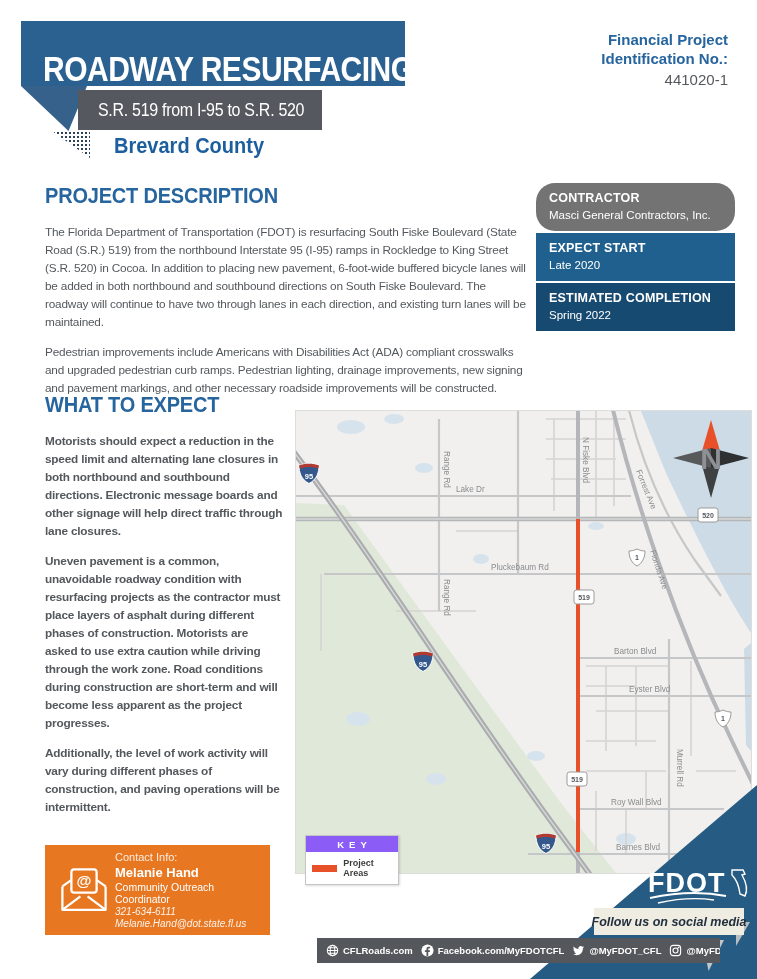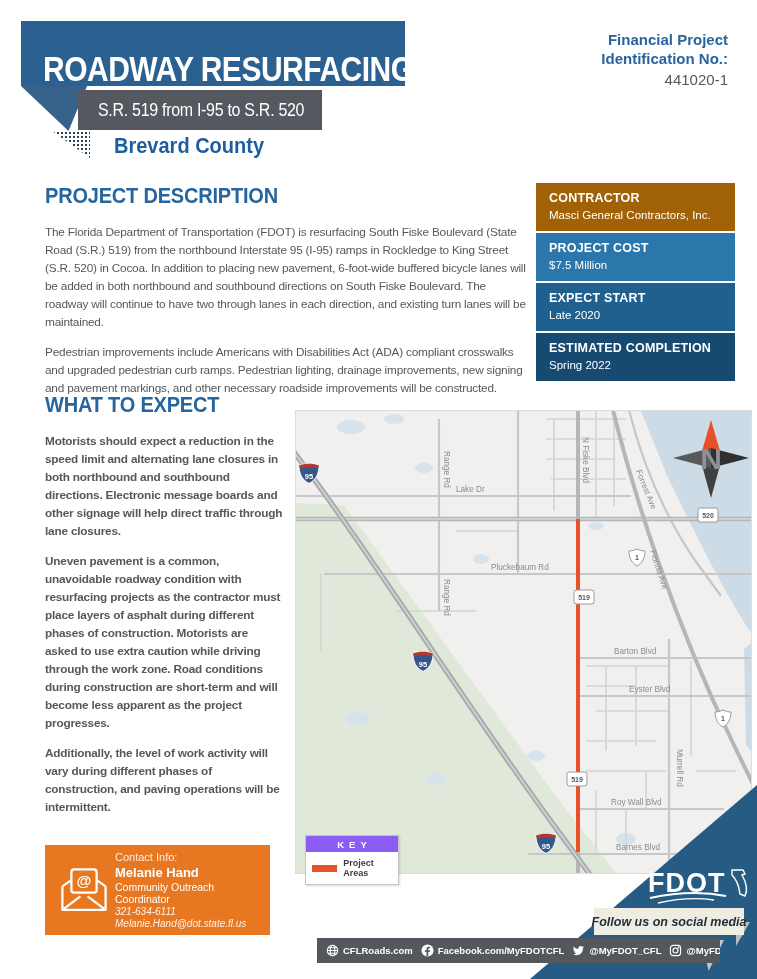--- a/index.html
+++ b/index.html
@@ -28,21 +28,21 @@
   .desc-heading{left:45px;top:183px;}
   .desc-body{left:45px;top:211px;width:485px;}
   .wte-heading{left:45px;top:392px;}
   .wte-body{left:45px;top:420px;width:238px;font-weight:bold;}
 
   
   .sidebar{left:536px;top:183px;width:199px;display:flex;flex-direction:column;gap:2px;}
   .info-box{padding:8px 13px 7px;color:#fff;box-sizing:border-box;min-height:48px;}
   .info-box .label{font-size:12.5px;font-weight:bold;letter-spacing:0.2px;}
   .info-box .value{font-size:11.5px;margin-top:4px;}
-  .ib-0{background:#a16207;}
+  .ib-0{background:#737373;border-radius:19px;}
   .ib-1{background:#2b77ac;}
   .ib-2{background:#1f608f;}
   .ib-3{background:#174a70;}
 
   
   .map{left:295px;top:410px;width:455px;height:462px;border:1px solid #dddddb;z-index:1;}
   .map svg{display:block;}
   .shield-num{font-size:7.5px;font-weight:bold;fill:#fff;text-anchor:middle;font-family:"Liberation Sans",sans-serif;}
   .shield-num-dark{font-size:7px;font-weight:bold;fill:#55585c;text-anchor:middle;font-family:"Liberation Sans",sans-serif;}
   .road-label{font-size:8.2px;fill:#8a8c8f;font-family:"Liberation Sans",sans-serif;}
@@ -95,24 +95,20 @@
   <div class="abs section-heading desc-heading">PROJECT DESCRIPTION</div>
   <div class="abs body-text desc-body">
     <p>The Florida Department of Transportation (FDOT) is resurfacing South Fiske Boulevard (State Road (S.R.) 519) from the northbound Interstate 95 (I-95) ramps in Rockledge to King Street (S.R. 520) in Cocoa. In addition to placing new pavement, 6-foot-wide buffered bicycle lanes will be added in both northbound and southbound directions on South Fiske Boulevard. The roadway will continue to have two through lanes in each direction, and existing turn lanes will be maintained.</p>
     <p>Pedestrian improvements include Americans with Disabilities Act (ADA) compliant crosswalks and upgraded pedestrian curb ramps. Pedestrian lighting, drainage improvements, new signing and pavement markings, and other necessary roadside improvements will be constructed.</p>
   </div>
 
   <div class="abs sidebar">
     <div class="info-box ib-0">
       <div class="label">CONTRACTOR</div>
       <div class="value">Masci General Contractors, Inc.</div>
-    </div>
-    <div class="info-box ib-1">
-      <div class="label">PROJECT COST</div>
-      <div class="value">$7.5 Million</div>
     </div>
     <div class="info-box ib-2">
       <div class="label">EXPECT START</div>
       <div class="value">Late 2020</div>
     </div>
     <div class="info-box ib-3">
       <div class="label">ESTIMATED COMPLETION</div>
       <div class="value">Spring 2022</div>
     </div>
   </div>

